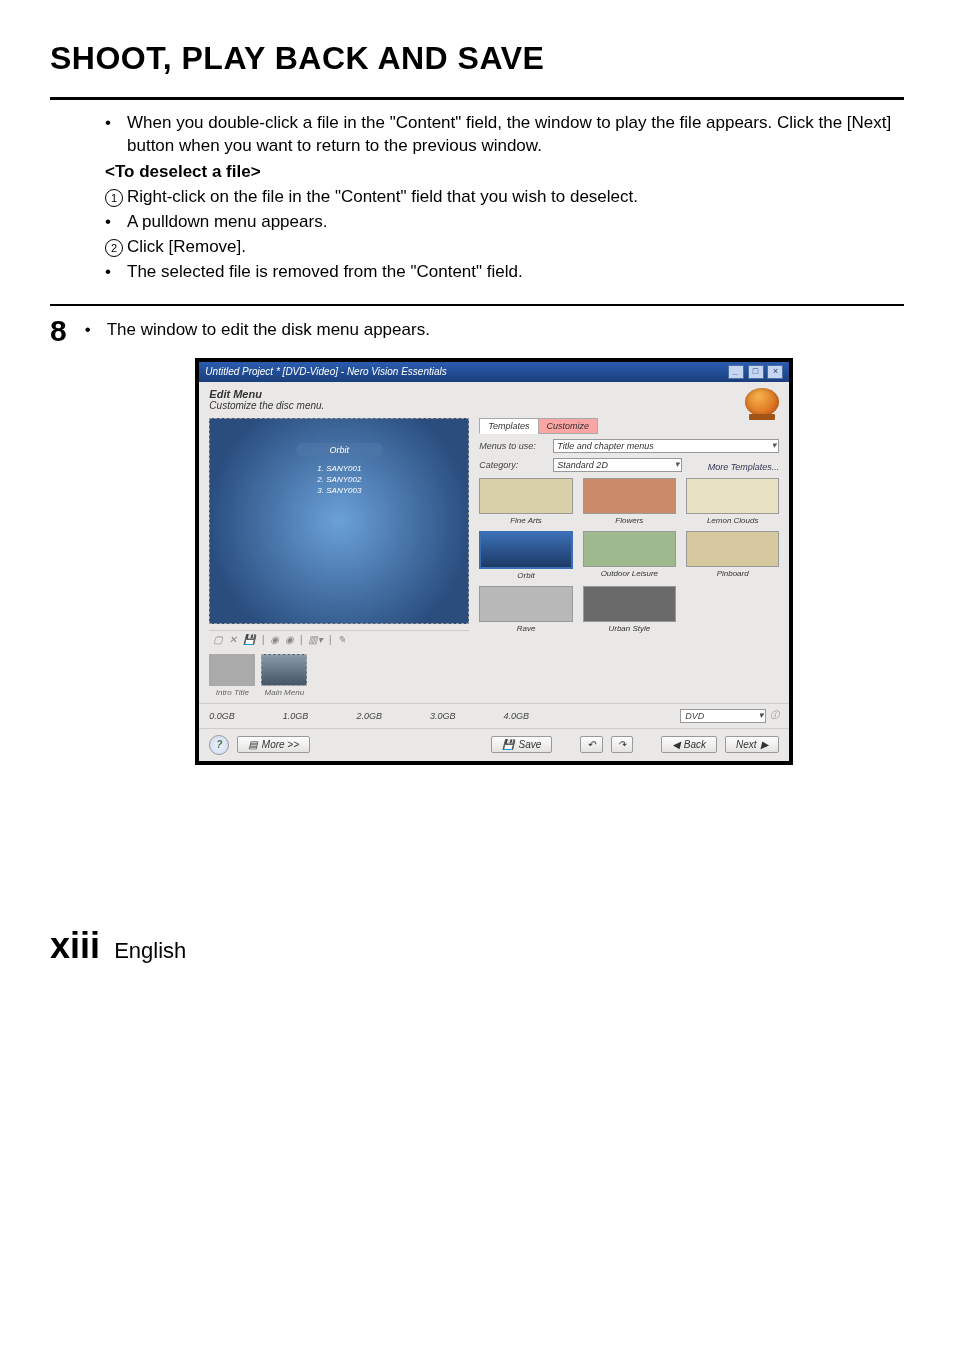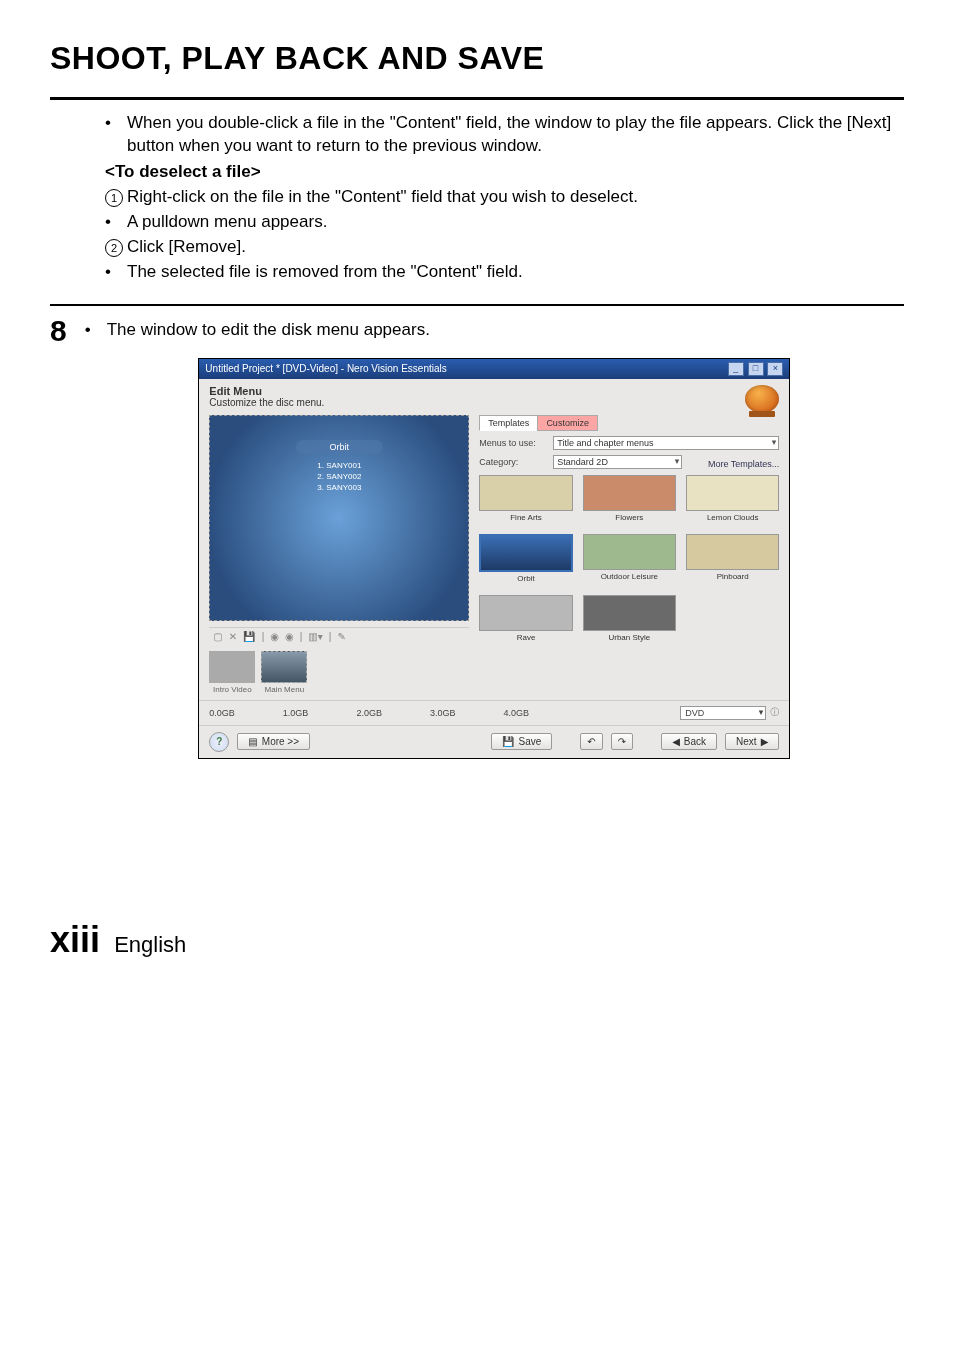--- a/index.html
+++ b/index.html
@@ -79,25 +79,26 @@
     font-size: 17px;
     margin-top: 4px;
     display: flex;
   }
   .step-note .mark { width: 22px; flex-shrink:0; }
 
   
   .screenshot {
     width: 590px;
     margin: 18px auto 0 auto;
-    border: 1px solid #000000;
+    border: 4px solid #000000;
     background: #e9e8e6;
     font-family: "Tahoma", sans-serif;
     font-size: 10px;
     color: #333;
+    font-style: italic;
   }
   .titlebar {
     background: linear-gradient(#2a5db0, #1b3e7a);
     color: #fff;
     padding: 3px 6px;
     font-size: 10px;
     display: flex;
     justify-content: space-between;
     align-items: center;
   }
@@ -236,21 +237,21 @@
   }
   .more-templates {
     align-self:flex-end;
     font-size:9px;
     color:#335;
     margin-top:4px;
   }
   .template-grid {
     display:grid;
     grid-template-columns: repeat(3, 1fr);
-    gap:12px 10px;
+    gap:6px 10px;
     margin-top:6px;
   }
   .tmpl {
     text-align:center;
     font-size:8px;
     color:#333;
   }
   .tmpl .timg {
     height:34px;
     border:1px solid #999;
@@ -398,21 +399,21 @@
             <span>◉</span>
             <span>◉</span>
             <span>|</span>
             <span>▥▾</span>
             <span>|</span>
             <span>✎</span>
           </div>
           <div class="preview-thumbs">
             <div class="th small">
               <div class="box"></div>
-              <span>Intro Video</span>
+              <span>Intro Title</span>
             </div>
             <div class="th">
               <div class="box"></div>
               <span>Main Menu</span>
             </div>
           </div>
         </div>
 
         <div class="right-panel">
           <div class="tabs">

